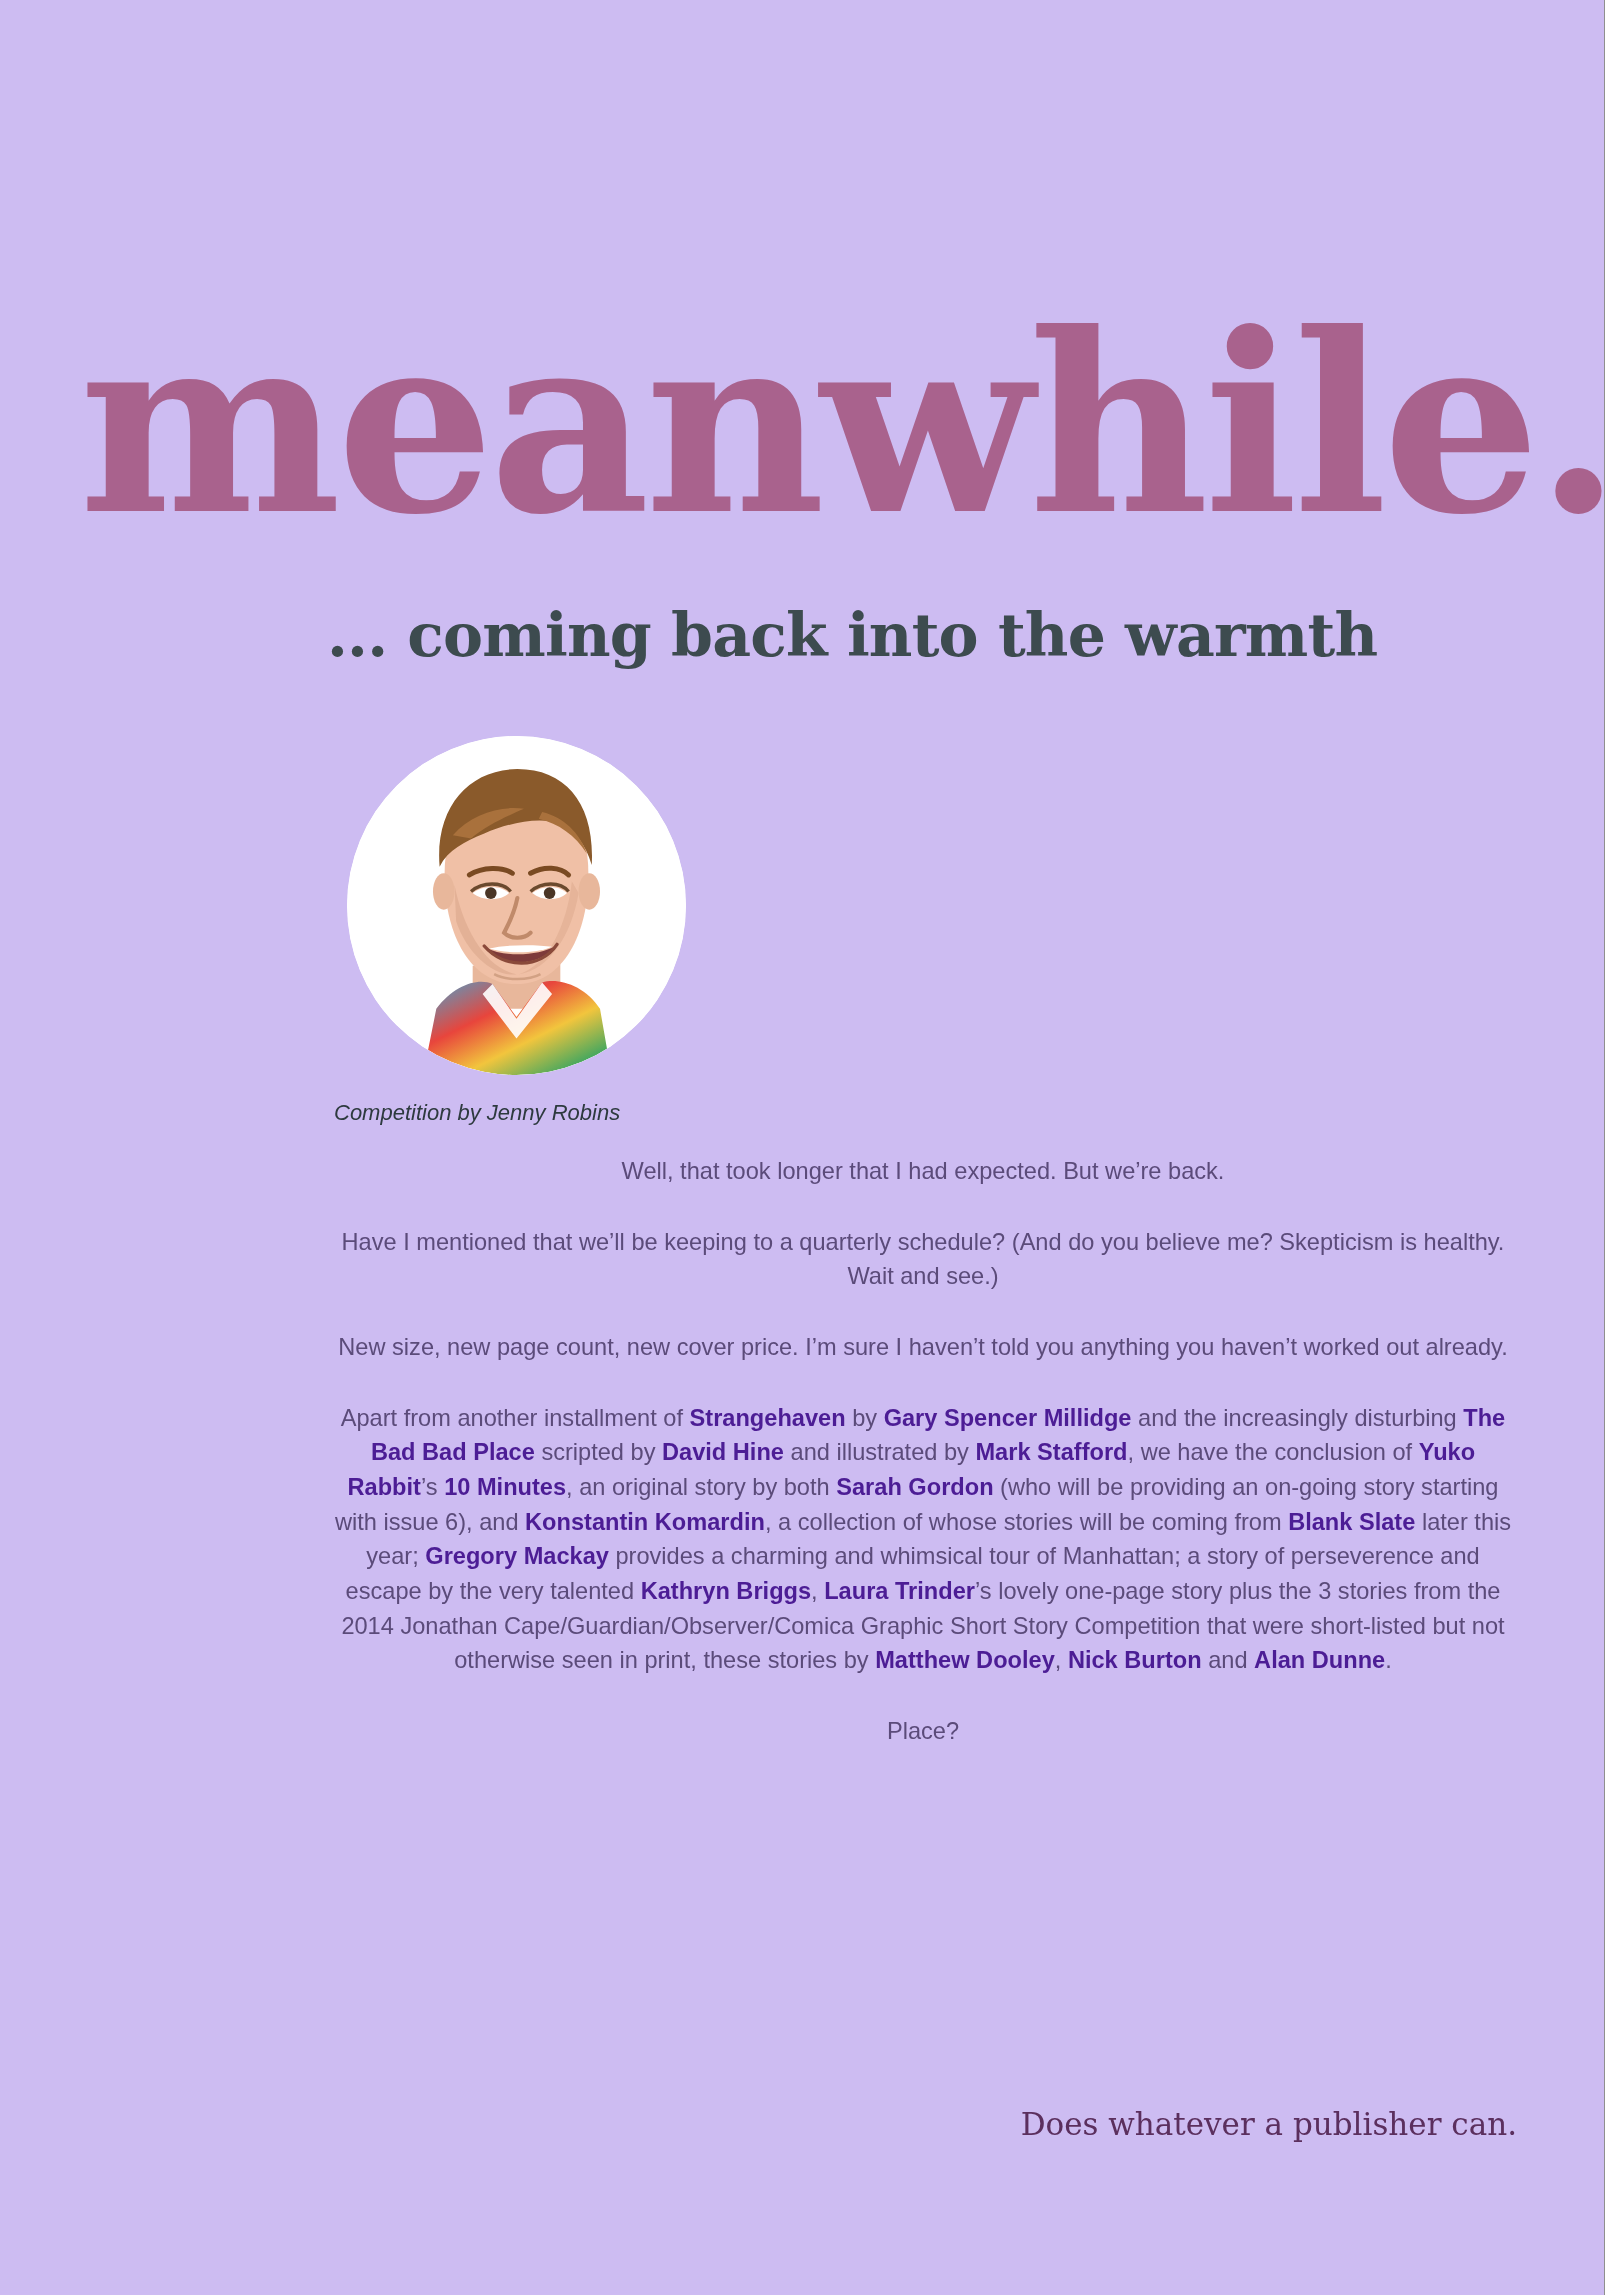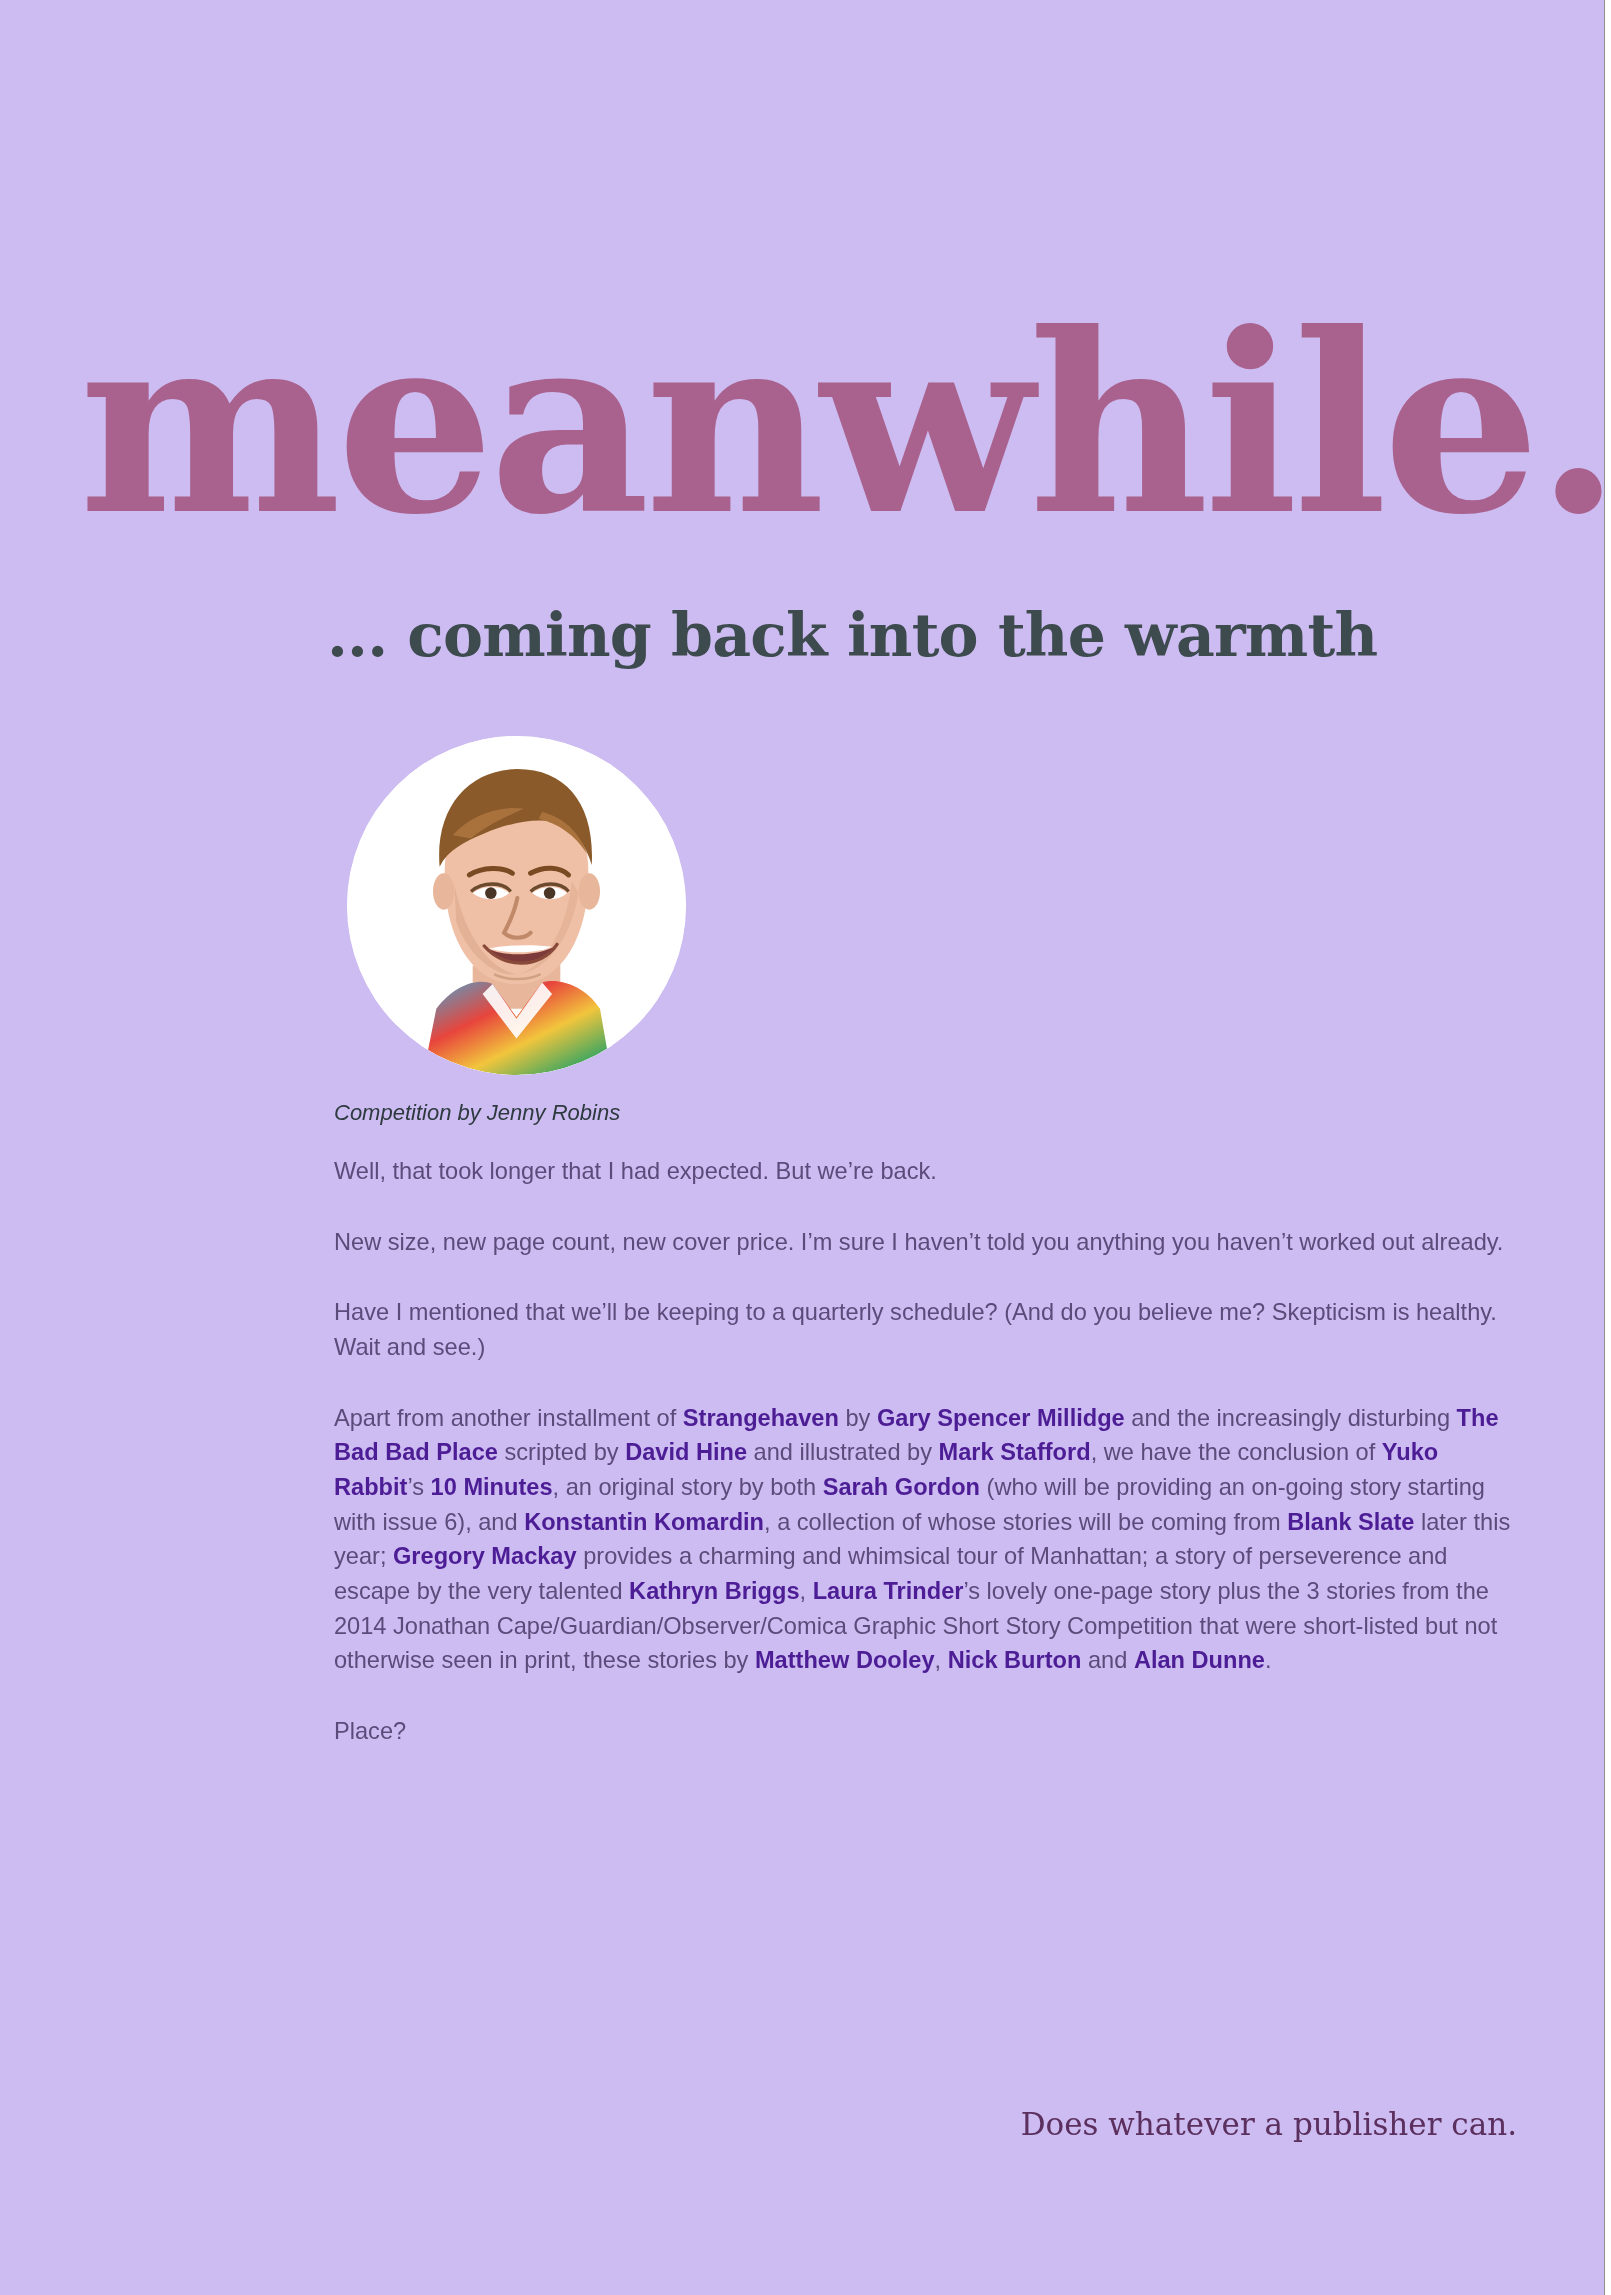--- a/index.html
+++ b/index.html
@@ -79,20 +79,21 @@
   
   .body-copy {
     position: absolute;
     left: 334px;
     top: 1154px;
     width: 1178px;
     font-size: 23.6px;
     line-height: 1.47;
     color: #5b4b7a;
     font-family: "Liberation Sans", sans-serif;
+    text-align: center;
   }
   .body-copy p {
     margin: 0 0 36px 0;
   }
   .body-copy p:last-child { margin-bottom: 0; }
   .body-copy b, .body-copy strong {
     color: #4c1d95;
     font-weight: bold;
   }
 
@@ -181,22 +182,22 @@
 
       <path d="M178 288 C192 296 220 296 234 288" stroke="#d2a184" stroke-width="3" fill="none"></path>
     </g>
   </svg>
 </div>
 
 <div class="credit">Competition by Jenny Robins</div>
 
 <div class="body-copy">
   <p>Well, that took longer that I had expected. But we’re back.</p>
+  <p>Have I mentioned that we’ll be keeping to a quarterly schedule? (And do you believe me? Skepticism is healthy. Wait and see.)</p>
   <p>New size, new page count, new cover price. I’m sure I haven’t told you anything you haven’t worked out already.</p>
-  <p>Have I mentioned that we’ll be keeping to a quarterly schedule? (And do you believe me? Skepticism is healthy. Wait and see.)</p>
   <p id="rich-paragraph"><span>Apart from another installment of </span><b>Strangehaven</b><span> by </span><b>Gary Spencer Millidge</b><span> and the increasingly disturbing </span><b>The Bad Bad Place</b><span> scripted by </span><b>David Hine</b><span> and illustrated by </span><b>Mark Stafford</b><span>, we have the conclusion of </span><b>Yuko Rabbit</b><span>’s </span><b>10 Minutes</b><span>, an original story by both </span><b>Sarah Gordon</b><span> (who will be providing an on-going story starting with issue 6), and </span><b>Konstantin Komardin</b><span>, a collection of whose stories will be coming from </span><b>Blank Slate</b><span> later this year; </span><b>Gregory Mackay</b><span> provides a charming and whimsical tour of Manhattan; a story of perseverence and escape by the very talented </span><b>Kathryn Briggs</b><span>, </span><b>Laura Trinder</b><span>’s lovely one-page story plus the 3 stories from the 2014 Jonathan Cape/Guardian/Observer/Comica Graphic Short Story Competition that were short-listed but not otherwise seen in print, these stories by </span><b>Matthew Dooley</b><span>, </span><b>Nick Burton</b><span> and </span><b>Alan Dunne</b><span>.</span></p>
   <p>Place?</p>
 </div>
 
 <div class="signature">
   <div class="sig-tag">Does whatever a publisher can.</div>
 </div>
 
 
 </body></html>

